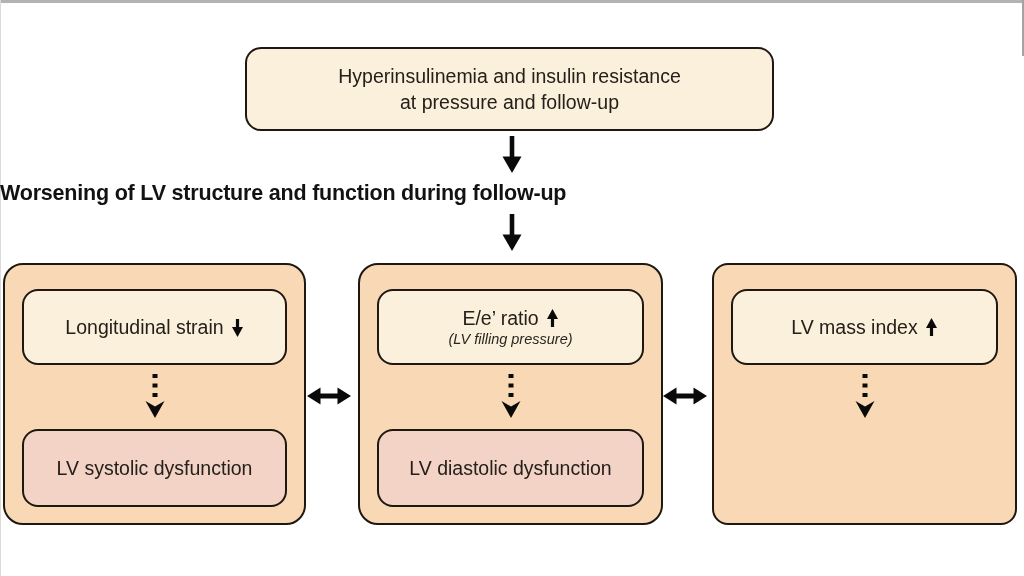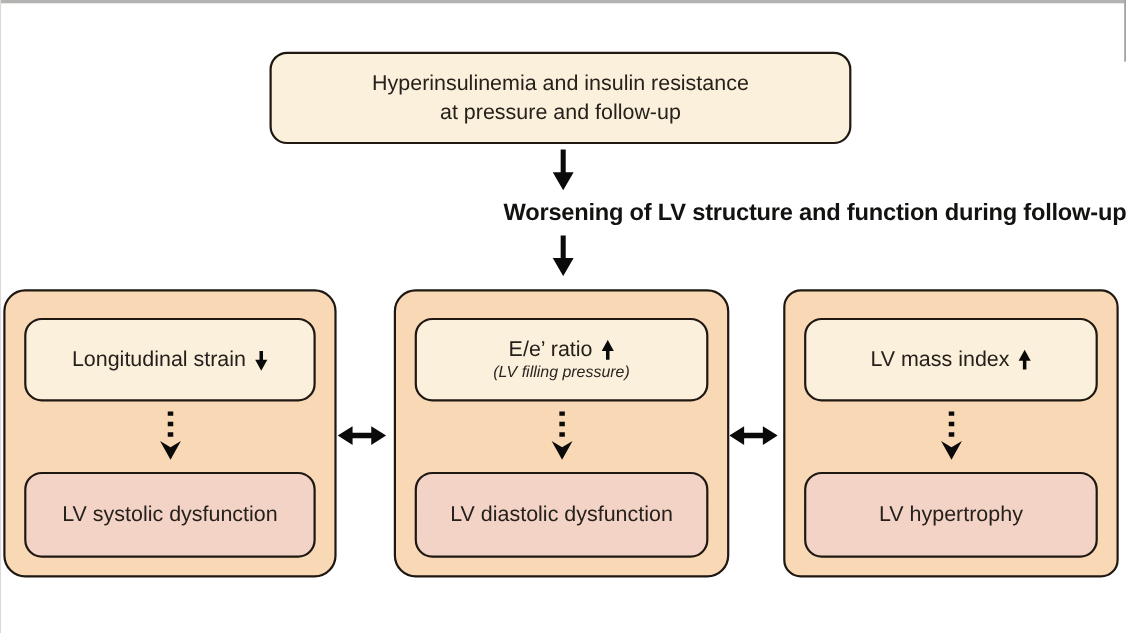--- a/index.html
+++ b/index.html
@@ -12,21 +12,21 @@
   .edge-left{position:absolute;top:0;left:0;width:1px;height:100%;background:#dcdad8;}
   .edge-right{position:absolute;top:0;right:0;width:2px;height:56px;background:#a5a3a1;}
 
   .top-box{
     position:absolute;left:245px;top:47px;width:529px;height:84px;
     background:#fbf0db;border:2.5px solid #1f1812;border-radius:16px;
     display:flex;flex-direction:column;align-items:center;justify-content:center;
     font-size:19.5px;line-height:26px;text-align:center;
   }
   .heading{
-    position:absolute;left:0;top:181px;width:1024px;text-align:right;
+    position:absolute;left:0;top:181px;width:1024px;text-align:left;
     font-size:21.5px;font-weight:700;letter-spacing:-0.2px;color:#121210;
   }
   .v-arrow{position:absolute;width:24px;height:38px;}
   .v-arrow.a1{left:500px;top:135px;}
   .v-arrow.a2{left:500px;top:213px;}
 
   .panel{
     position:absolute;top:263px;height:262px;
     background:#f8d8b5;border:2.5px solid #1f1812;border-radius:20px;
   }
@@ -126,23 +126,20 @@
         <svg class="glyph-arrow up" viewBox="0 0 12 19">
           <line x1="6" y1="1" x2="6" y2="10" stroke="#0a0a0a" stroke-width="3.2"></line>
           <polygon points="6,19 0.5,9 11.5,9" fill="#0a0a0a"></polygon>
         </svg>
       </div>
     </div>
     <svg class="dotted-arrow" viewBox="0 0 24 48">
       <line x1="12" y1="3" x2="12" y2="27" stroke="#0a0a0a" stroke-width="5" stroke-dasharray="4 5.5"></line>
       <path d="M2.5 30 L12 47 L21.5 30 L12 35.5 Z" fill="#0a0a0a"></path>
     </svg>
-    <div class="inner pink">
-      <span>LV hypertrophy</span>
-    </div>
   </div>
 
   <svg class="dbl-arrow g1" viewBox="0 0 44 24">
     <line x1="9" y1="12" x2="35" y2="12" stroke="#0a0a0a" stroke-width="5"></line>
     <polygon points="0,12 13.5,3.5 13.5,20.5" fill="#0a0a0a"></polygon>
     <polygon points="44,12 30.5,3.5 30.5,20.5" fill="#0a0a0a"></polygon>
   </svg>
   <svg class="dbl-arrow g2" viewBox="0 0 44 24">
     <line x1="9" y1="12" x2="35" y2="12" stroke="#0a0a0a" stroke-width="5"></line>
     <polygon points="0,12 13.5,3.5 13.5,20.5" fill="#0a0a0a"></polygon>

